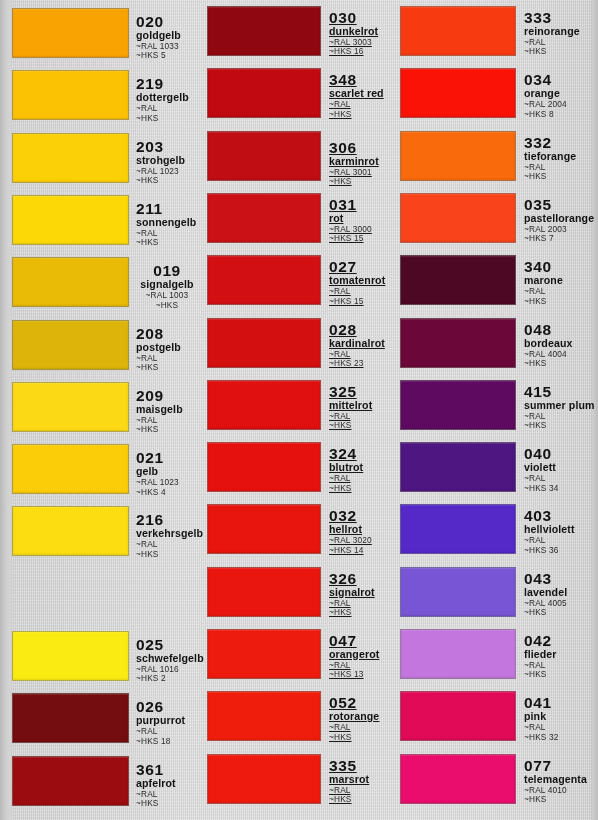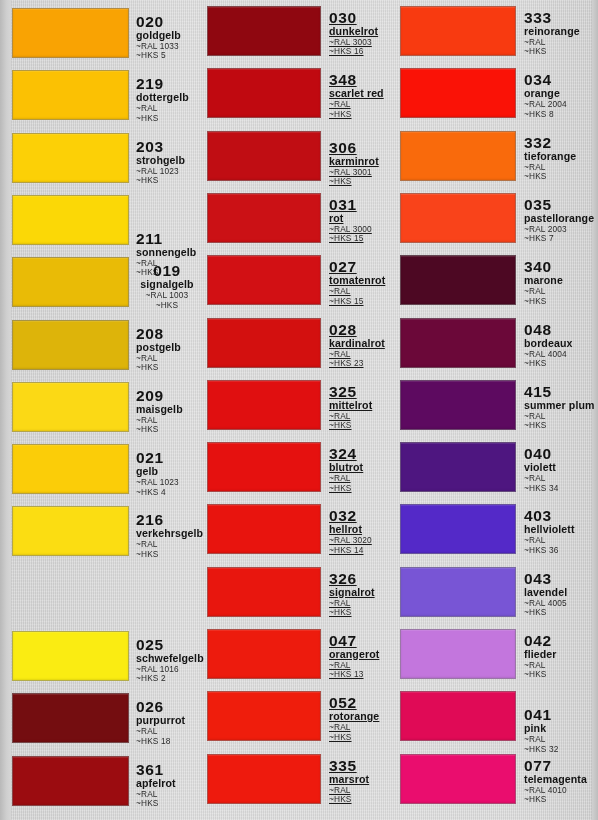--- a/index.html
+++ b/index.html
@@ -155,21 +155,21 @@
         <div class="swatch" style="height: 50px; background: rgb(252, 208, 6);"></div>
         <div class="label" style="top: 6px;">
           <p class="code">203</p>
           <p class="name">strohgelb</p>
           <p class="ral">~RAL 1023</p>
           <p class="hks">~HKS</p>
         </div>
       </div>
       <div class="row" style="top: 194.9px; height: 50px;">
         <div class="swatch" style="height: 50px; background: rgb(251, 216, 6);"></div>
-        <div class="label" style="top: 6px; margin-top: 30px;">
+        <div class="label" style="top: 6px;">
           <p class="code">211</p>
           <p class="name">sonnengelb</p>
           <p class="ral">~RAL</p>
           <p class="hks">~HKS</p>
         </div>
       </div>
       <div class="row" style="top: 257.2px; height: 50px; text-align: center;">
         <div class="swatch" style="height: 50px; background: rgb(233, 187, 6);"></div>
         <div class="label" style="top: 6px;">
           <p class="code">019</p>
@@ -456,21 +456,21 @@
         <div class="swatch" style="height: 50px; background: rgb(195, 118, 221);"></div>
         <div class="label" style="top: 4px;">
           <p class="code">042</p>
           <p class="name">flieder</p>
           <p class="ral">~RAL</p>
           <p class="hks">~HKS</p>
         </div>
       </div>
       <div class="row" style="top: 691.3px; height: 50px;">
         <div class="swatch" style="height: 50px; background: rgb(224, 10, 86);"></div>
-        <div class="label" style="top: 4px; margin-top: 12px;">
+        <div class="label" style="top: 4px;">
           <p class="code">041</p>
           <p class="name">pink</p>
           <p class="ral">~RAL</p>
           <p class="hks">~HKS 32</p>
         </div>
       </div>
       <div class="row" style="top: 753.6px; height: 50px;">
         <div class="swatch" style="height: 50px; background: rgb(234, 13, 110);"></div>
         <div class="label" style="top: 4px;">
           <p class="code">077</p>

